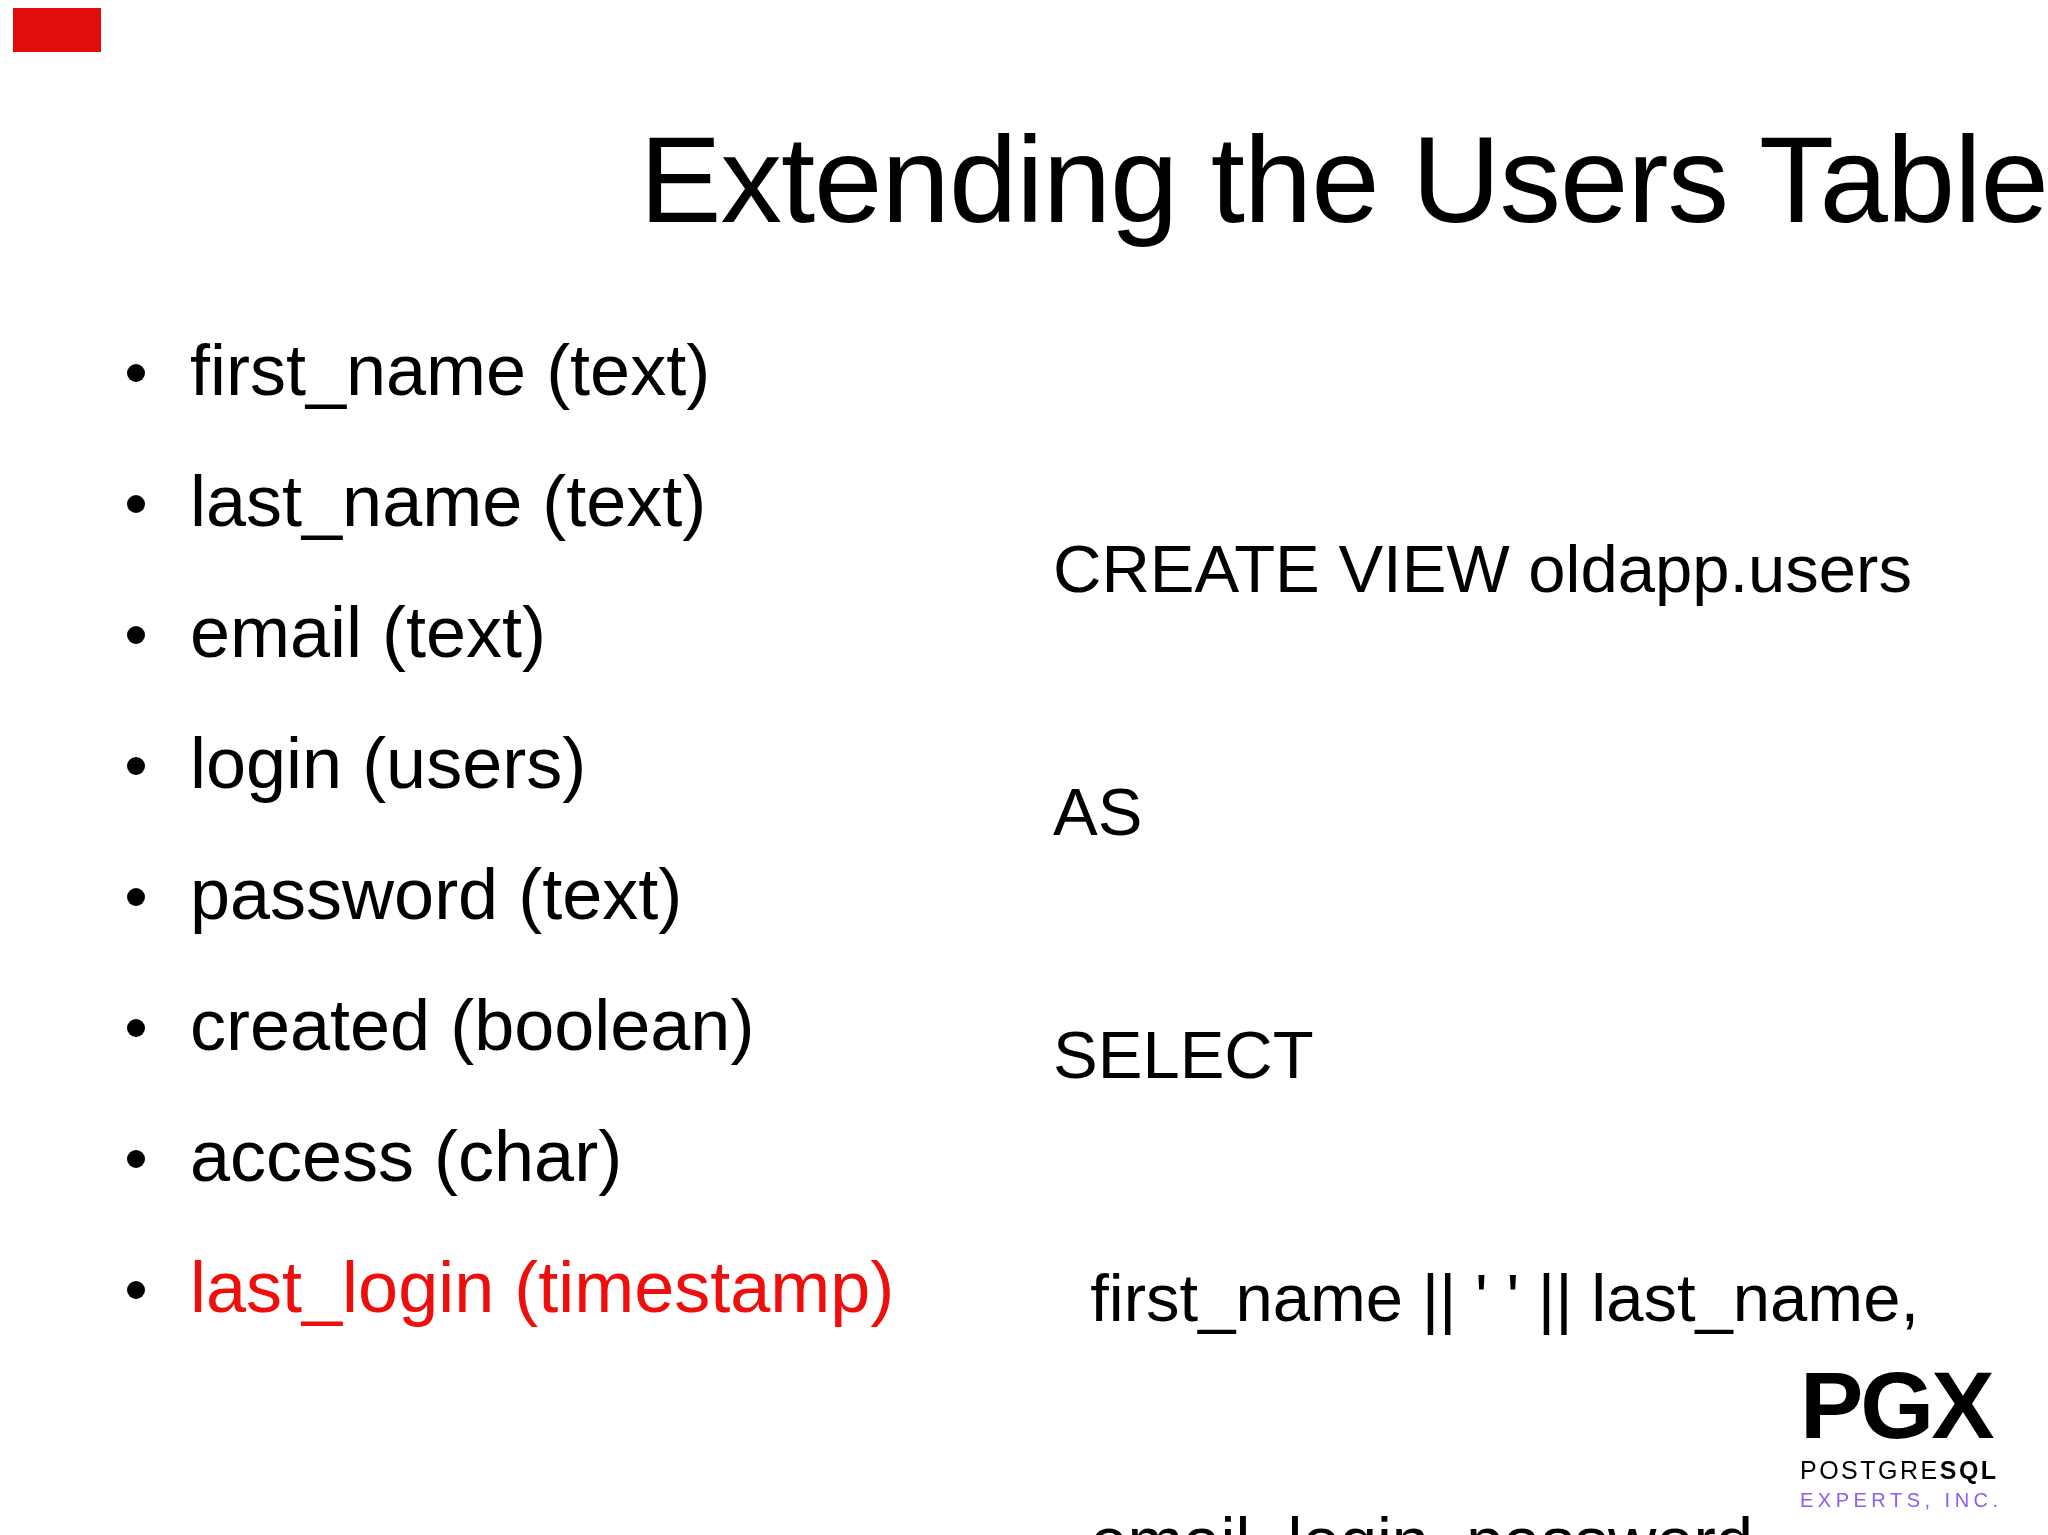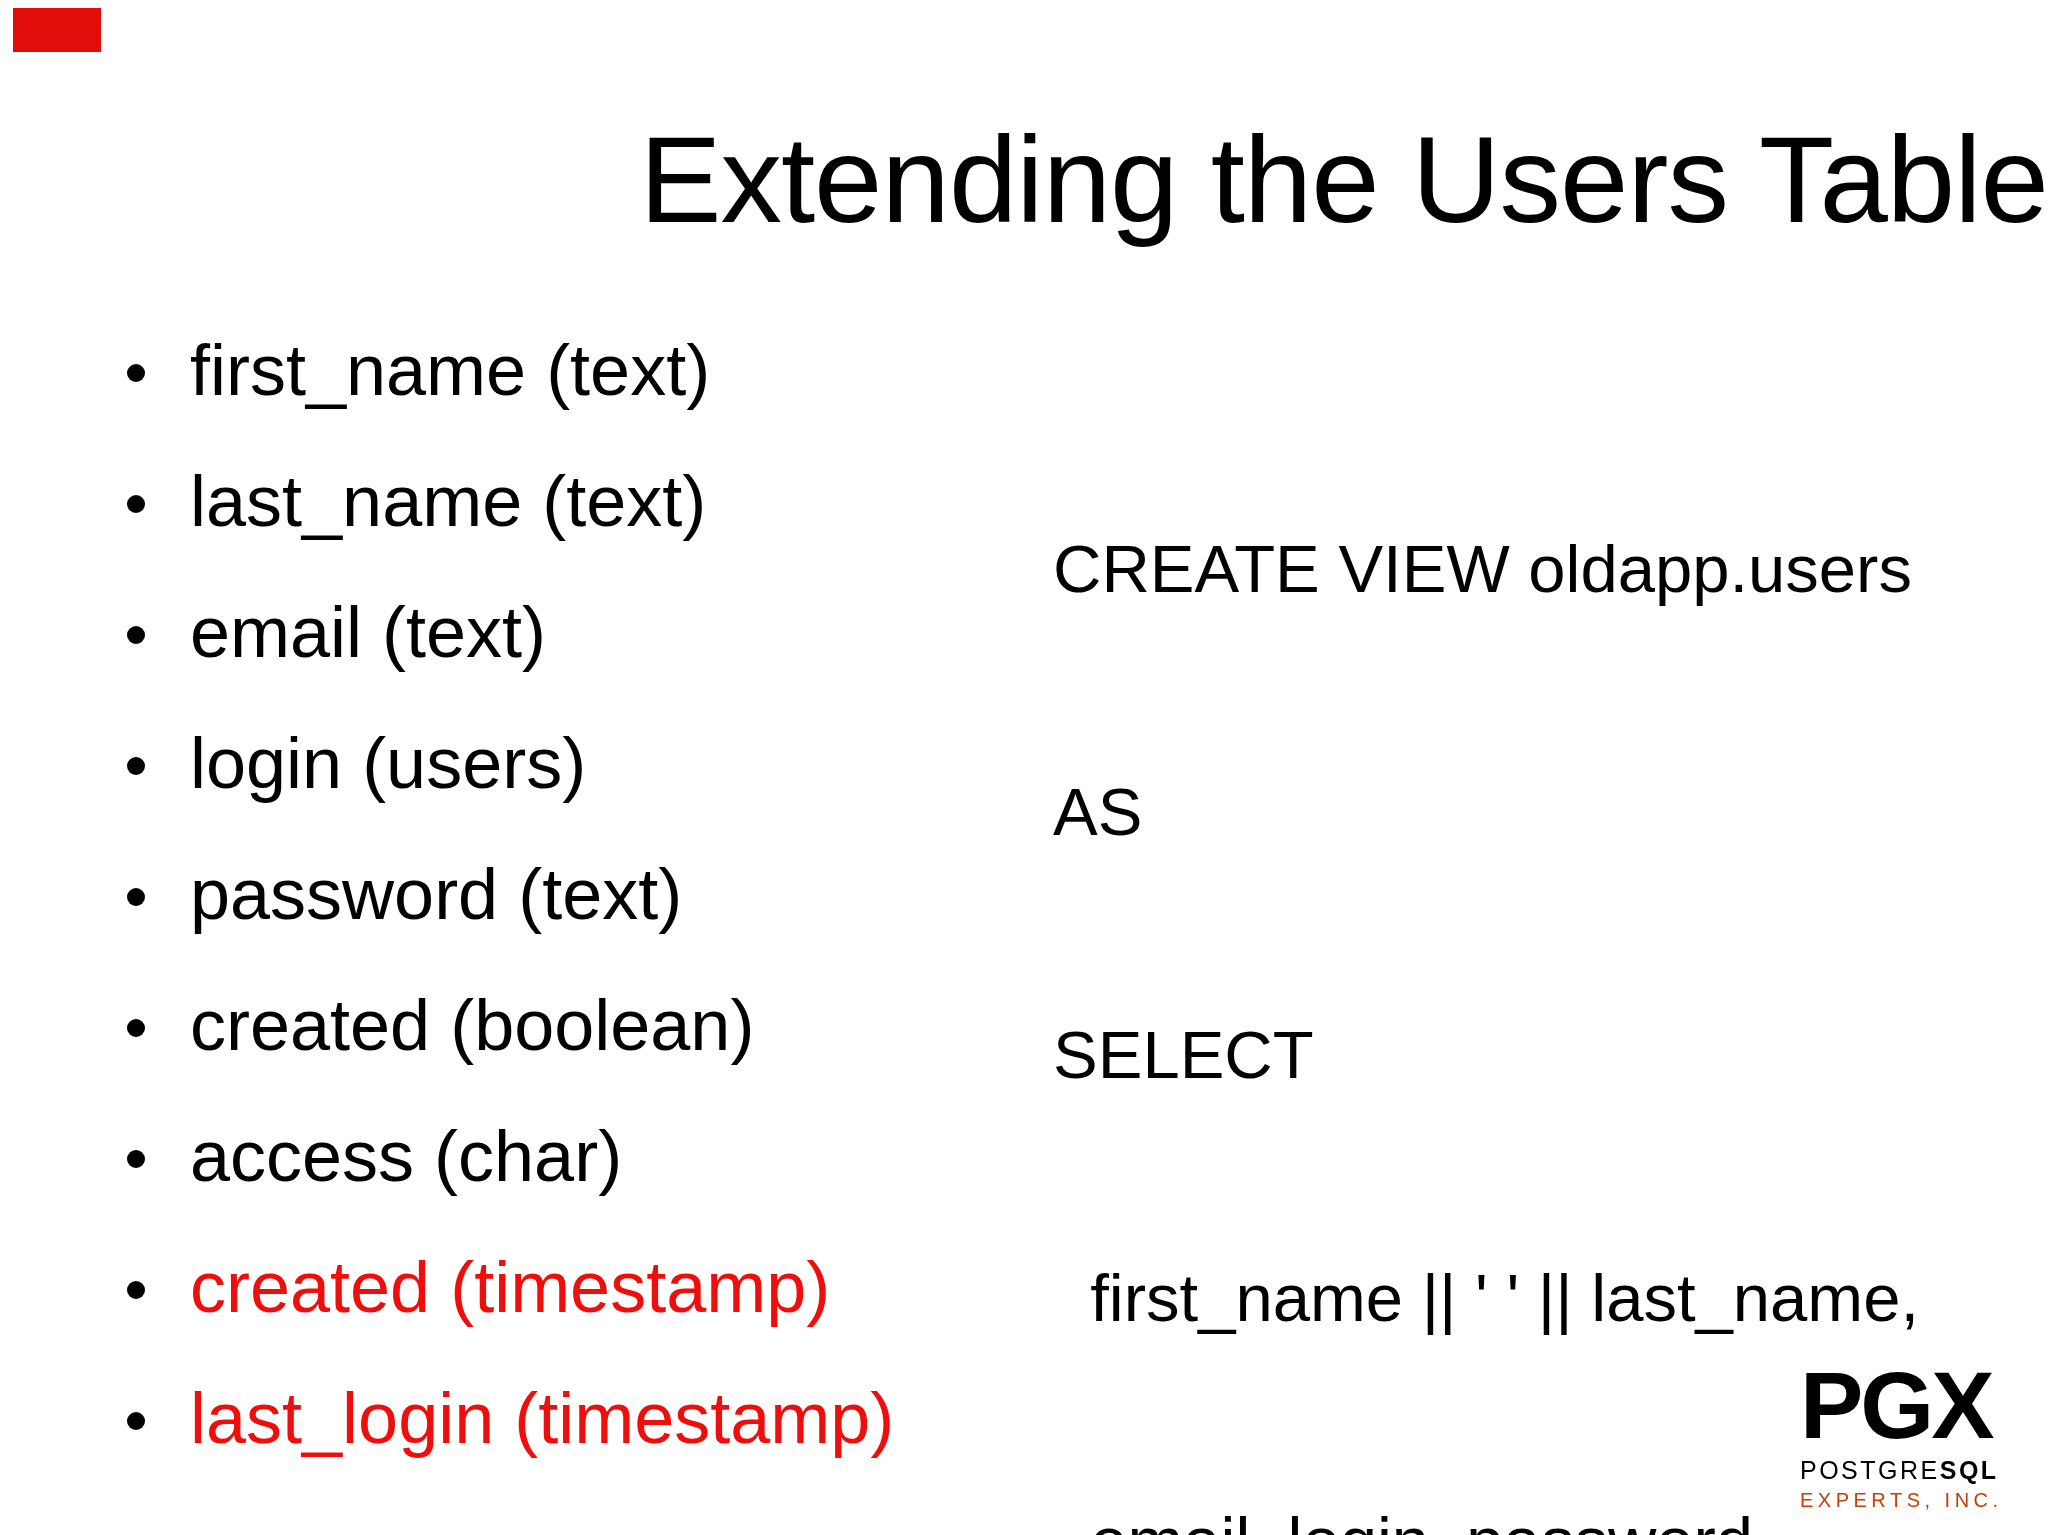--- a/index.html
+++ b/index.html
@@ -108,21 +108,21 @@
     line-height: 1;
     letter-spacing: 2.5px;
     white-space: nowrap;
   }
   .logo-line1 .bold { font-weight: 700; }
   .logo-line2 {
     margin-top: 7px;
     font-size: 20px;
     line-height: 1;
     letter-spacing: 4.5px;
-    color: #c2410c;
+    color: #8b5cf6;
     white-space: nowrap;
   }
 </style>
 </head>
 <body>
 
 <div class="slide">
 
   <div class="progress-marker"></div>
 
@@ -152,24 +152,20 @@
     <div class="bullet-item">
       <span class="bullet-marker"></span>
       <span class="bullet-label">created (boolean)</span>
     </div>
     <div class="bullet-item">
       <span class="bullet-marker"></span>
       <span class="bullet-label">access (char)</span>
     </div>
     <div class="bullet-item hl">
       <span class="bullet-marker"></span>
-      <span class="bullet-label">created (timestamp)</span>
-    </div>
-    <div class="bullet-item hl">
-      <span class="bullet-marker"></span>
       <span class="bullet-label">last_login (timestamp)</span>
     </div>
   </div>
 
   <div class="code-block">
     <div class="code-line">CREATE VIEW oldapp.users</div>
     <div class="code-line">AS</div>
     <div class="code-line">SELECT</div>
     <div class="code-line">  first_name || ' ' || last_name,</div>
     <div class="code-line">  email, login, password,</div>

